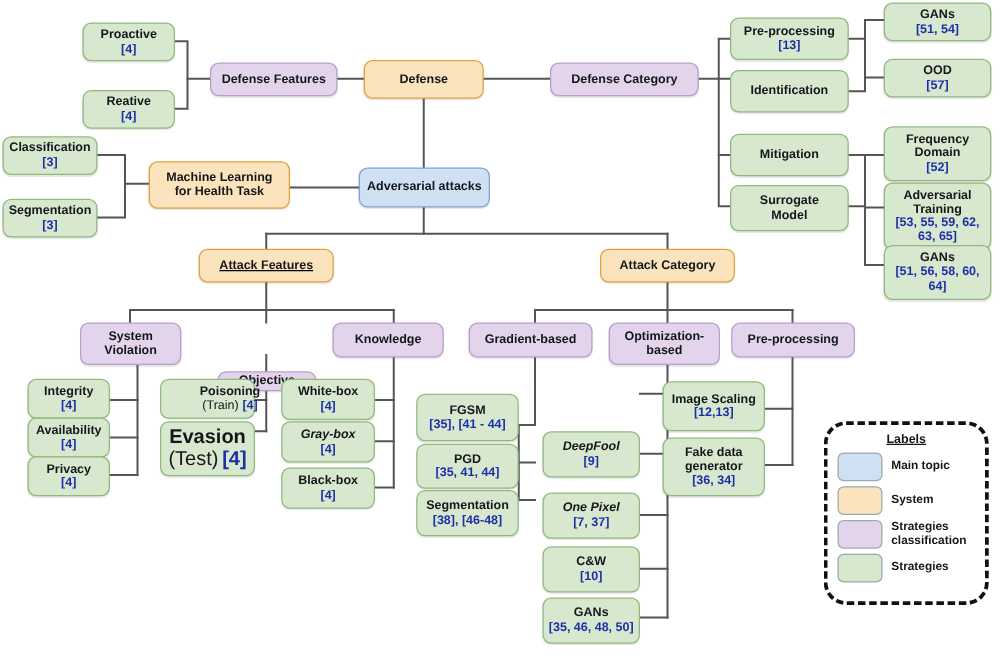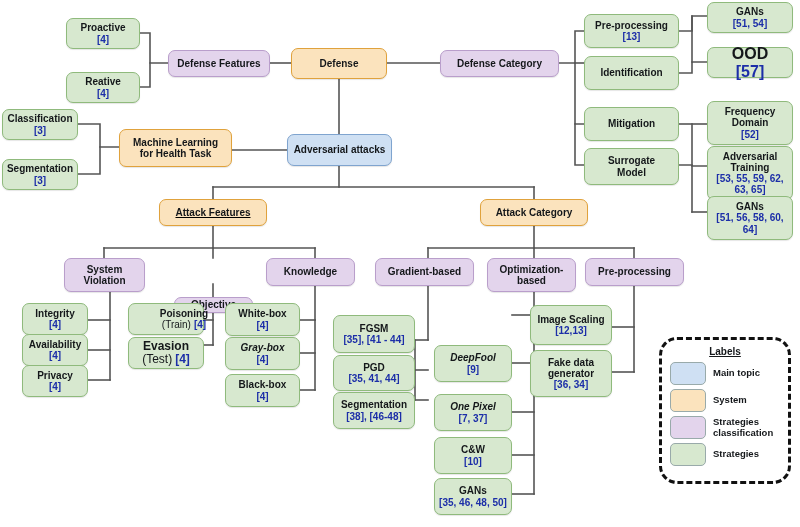--- a/index.html
+++ b/index.html
@@ -155,21 +155,21 @@
   <div class="node leaf" style="left:584px;top:148px;width:95px;height:37px;font-size:10px;">
     <div class="t1">Surrogate</div>
     <div class="t1">Model</div>
   </div>
 
   <div class="node leaf" style="left:707px;top:2px;width:86px;height:31px;font-size:10px;">
     <div class="t1">GANs</div>
     <div class="t2">[51, 54]</div>
   </div>
 
-  <div class="node leaf" style="left:707px;top:47px;width:86px;height:31px;font-size:16px;">
+  <div class="node leaf" style="left:707px;top:47px;width:86px;height:31px;font-size:10px;">
     <div class="t1">OOD</div>
     <div class="t2">[57]</div>
   </div>
 
   <div class="node leaf" style="left:707px;top:101px;width:86px;height:44px;font-size:10px;">
     <div class="t1">Frequency</div>
     <div class="t1">Domain</div>
     <div class="t2">[52]</div>
   </div>
 
@@ -252,21 +252,21 @@
     <div class="t2">[4]</div>
   </div>
 
   <div class="node leaf" style="left:128px;top:303px;width:76px;height:32px;font-size:10px;padding-left:36px;">
     <div class="t1">Poisoning</div>
     <div style="display:flex;gap:3px;align-items:baseline;">
       <span class="t2n">(Train)</span>
       <span class="t2">[4]</span>
     </div>
   </div>
-  <div class="node leaf" style="left:128px;top:337px;width:76px;height:32px;font-size:12px;">
+  <div class="node leaf" style="left:128px;top:337px;width:76px;height:44px;font-size:16px;">
     <div class="t1">Evasion</div>
     <div style="display:flex;gap:3px;align-items:baseline;">
       <span class="t2n">(Test)</span>
       <span class="t2">[4]</span>
     </div>
   </div>
 
   <div class="node leaf" style="left:225px;top:303px;width:75px;height:33px;font-size:10px;align-items:center;">
     <div class="t1">White-box</div>
     <div class="t2">[4]</div>

